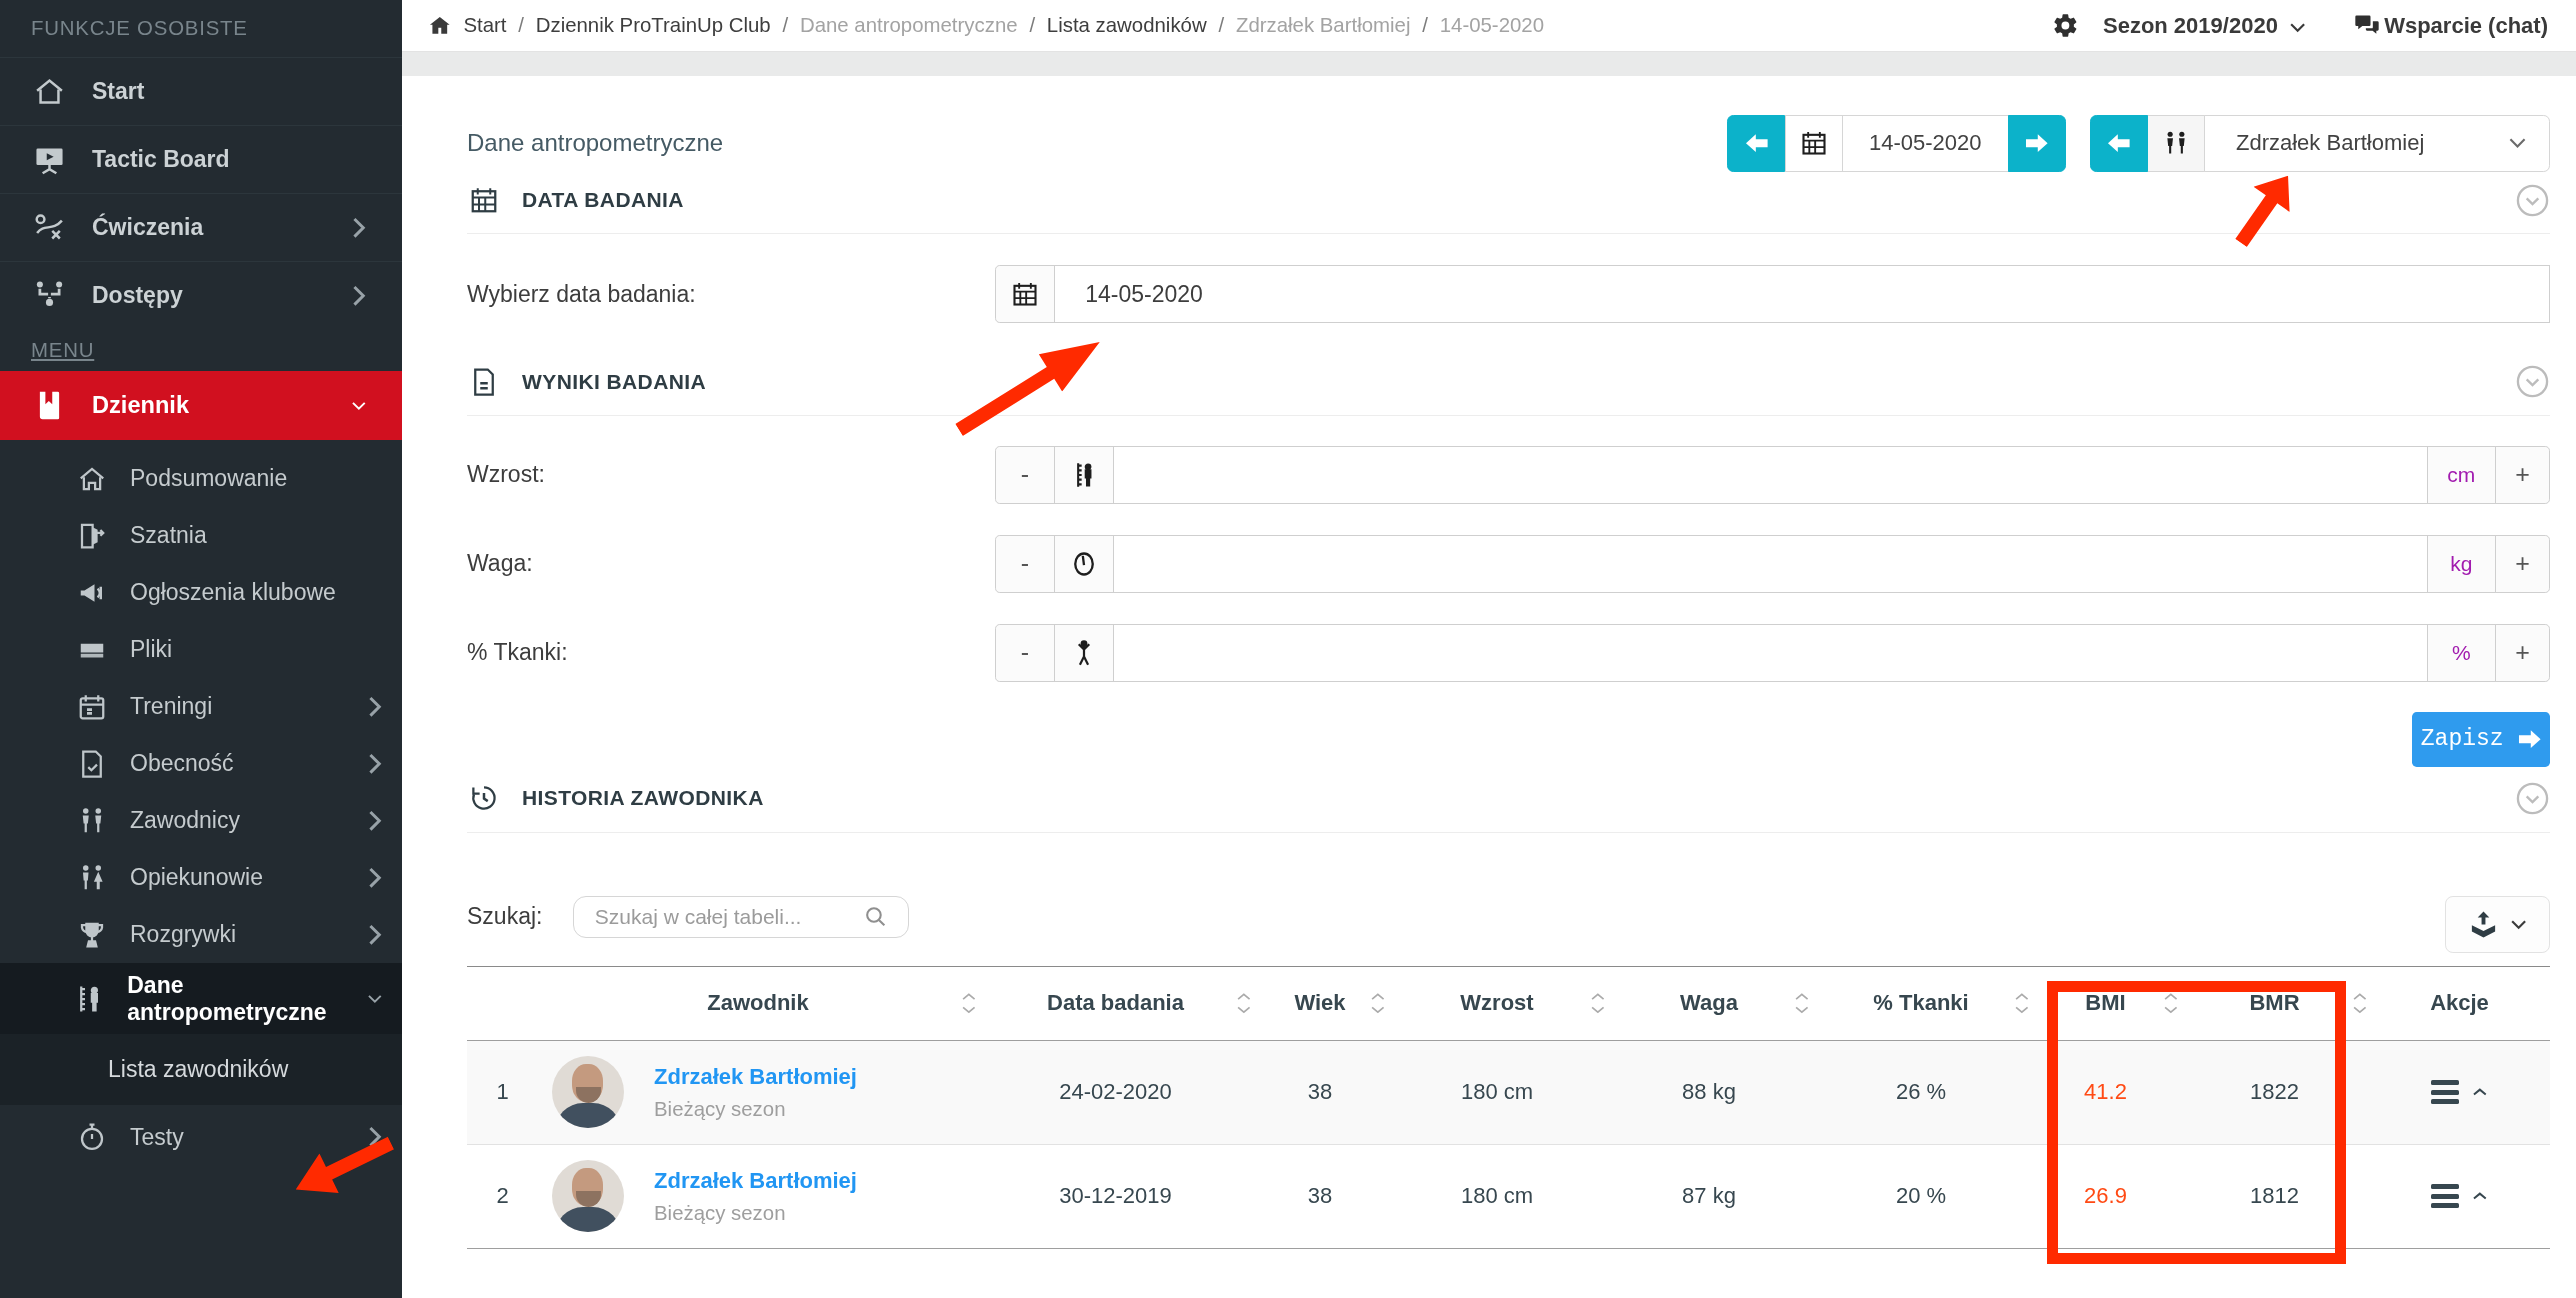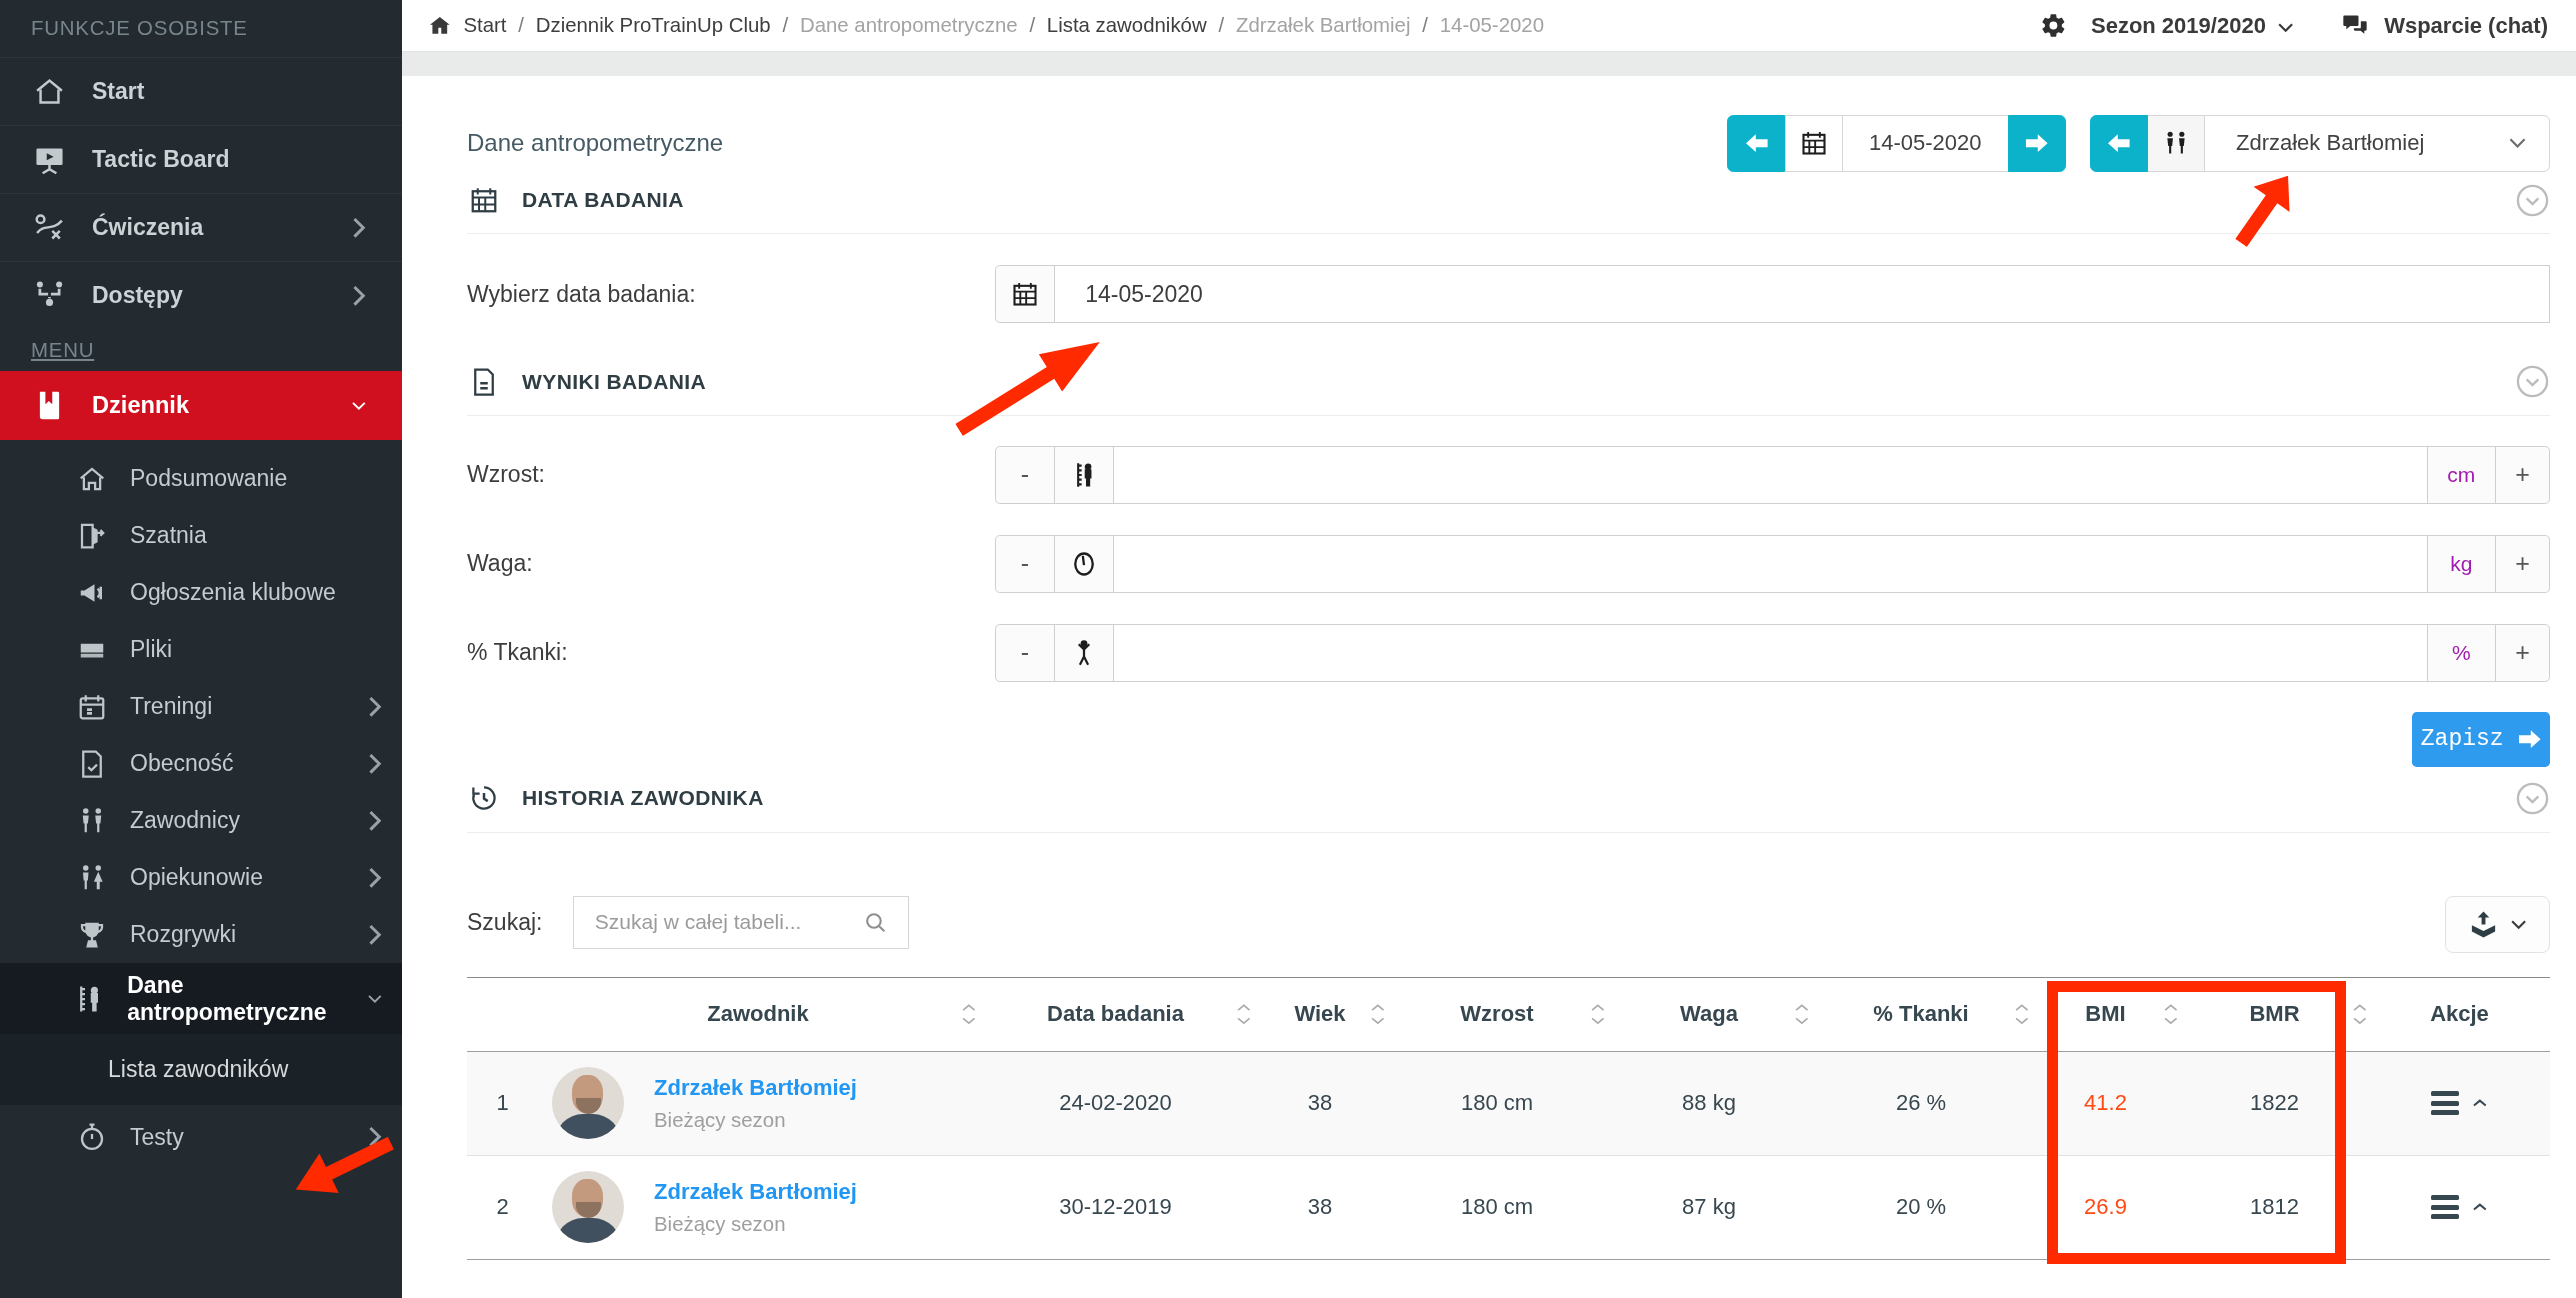--- a/index.html
+++ b/index.html
@@ -44,21 +44,21 @@
   .crumbs .hic{color:#3a3a3a;display:flex;}
   .crumbs .hic svg{width:23.6px;height:23.6px;}
   .crumb{white-space:nowrap;cursor:pointer;}
   .crumb.muted{color:#a3a3a3;}
   .sep{color:#7c7c7c;}
   .top-right{display:flex;align-items:center;font-size:22px;color:#3a3a3a;font-weight:bold;}
   .top-right .gic{display:flex;color:#2f2f2f;margin-right:12.6px;}
   .top-right .gic svg{width:27px;height:27px;}
   .season{display:flex;align-items:center;gap:11px;cursor:pointer;}
   .season .dchev svg{width:17.3px;height:11px;}
-  .support{display:flex;align-items:center;gap:15px;margin-left:47px;cursor:pointer;}
+  .support{display:flex;align-items:center;gap:3px;margin-left:47px;cursor:pointer;}
   .support .cic{display:flex;color:#2f2f2f;}
   .support .cic svg{width:28px;height:28px;}
   .graystrip{height:23.6px;background:#e9eaea;}
   .card{flex:1;background:#fff;padding:0 26px 0 65px;position:relative;}
 
   
   .title-row{display:flex;align-items:flex-start;justify-content:space-between;margin-top:39px;}
   .page-title{font-size:24px;color:#455a64;margin-top:14px;font-weight:normal;}
   .controls{display:flex;gap:23.6px;}
   .ctl-group{display:flex;height:57px;}
@@ -99,21 +99,21 @@
   .fcell.unit{width:69px;font-size:21px;color:#a21caf;}
   .fval{flex:1;background:#fff;border:0.8px solid #cfcfcf;margin-left:-0.8px;display:flex;align-items:center;padding-left:30px;font-size:23px;color:#3d3d3d;}
   input.finput{flex:1;background:#fff;border:0.8px solid #cfcfcf;margin-left:-0.8px;font-size:23px;padding:0 23.6px;outline:none;color:#3d3d3d;min-width:0;}
   .save-row{display:flex;justify-content:flex-end;margin-top:30px;font-family:Liberation Mono, monospace;}
   .save-btn{width:138px;height:55px;background:var(--save-blue);border:none;border-radius:4.7px;color:#fff;font-size:23px;display:flex;align-items:center;justify-content:center;gap:14px;cursor:pointer;font-family:inherit;}
   .save-btn svg{width:23.6px;height:20.4px;}
 
   
   .search-row{display:flex;align-items:center;margin-top:63px;position:relative;}
   .search-label{font-size:23px;color:#3d3d3d;margin-right:31px;}
-  .search-box{width:336px;height:53px;border:1.6px solid #d6d6d6;border-radius:0;display:flex;align-items:center;padding:0 20.4px;background:#fff;}
+  .search-box{width:336px;height:42px;border:1.6px solid #d6d6d6;border-radius:13px;display:flex;align-items:center;padding:0 20.4px;background:#fff;}
   .search-box input{flex:1;border:none;outline:none;font-size:21px;color:#6f6f6f;min-width:0;font-family:inherit;}
   .search-box input::placeholder{color:#9b9b9b;}
   .search-box .mic{color:#8f8f8f;display:flex;}
   .search-box .mic svg{width:25px;height:25px;}
   .export-btn{position:absolute;right:0;top:0;width:105px;height:57px;border:1.6px solid #e2e2e2;border-radius:7.9px;background:#fdfdfd;display:flex;align-items:center;justify-content:center;gap:11px;color:#2f3d44;cursor:pointer;}
   .export-btn svg.eic{width:31px;height:31px;}
   .export-btn svg.echev{width:17.3px;height:11px;color:#3c3c3c;}
 
   
   table.grid{width:100%;border-collapse:collapse;table-layout:fixed;margin-top:28px;}

